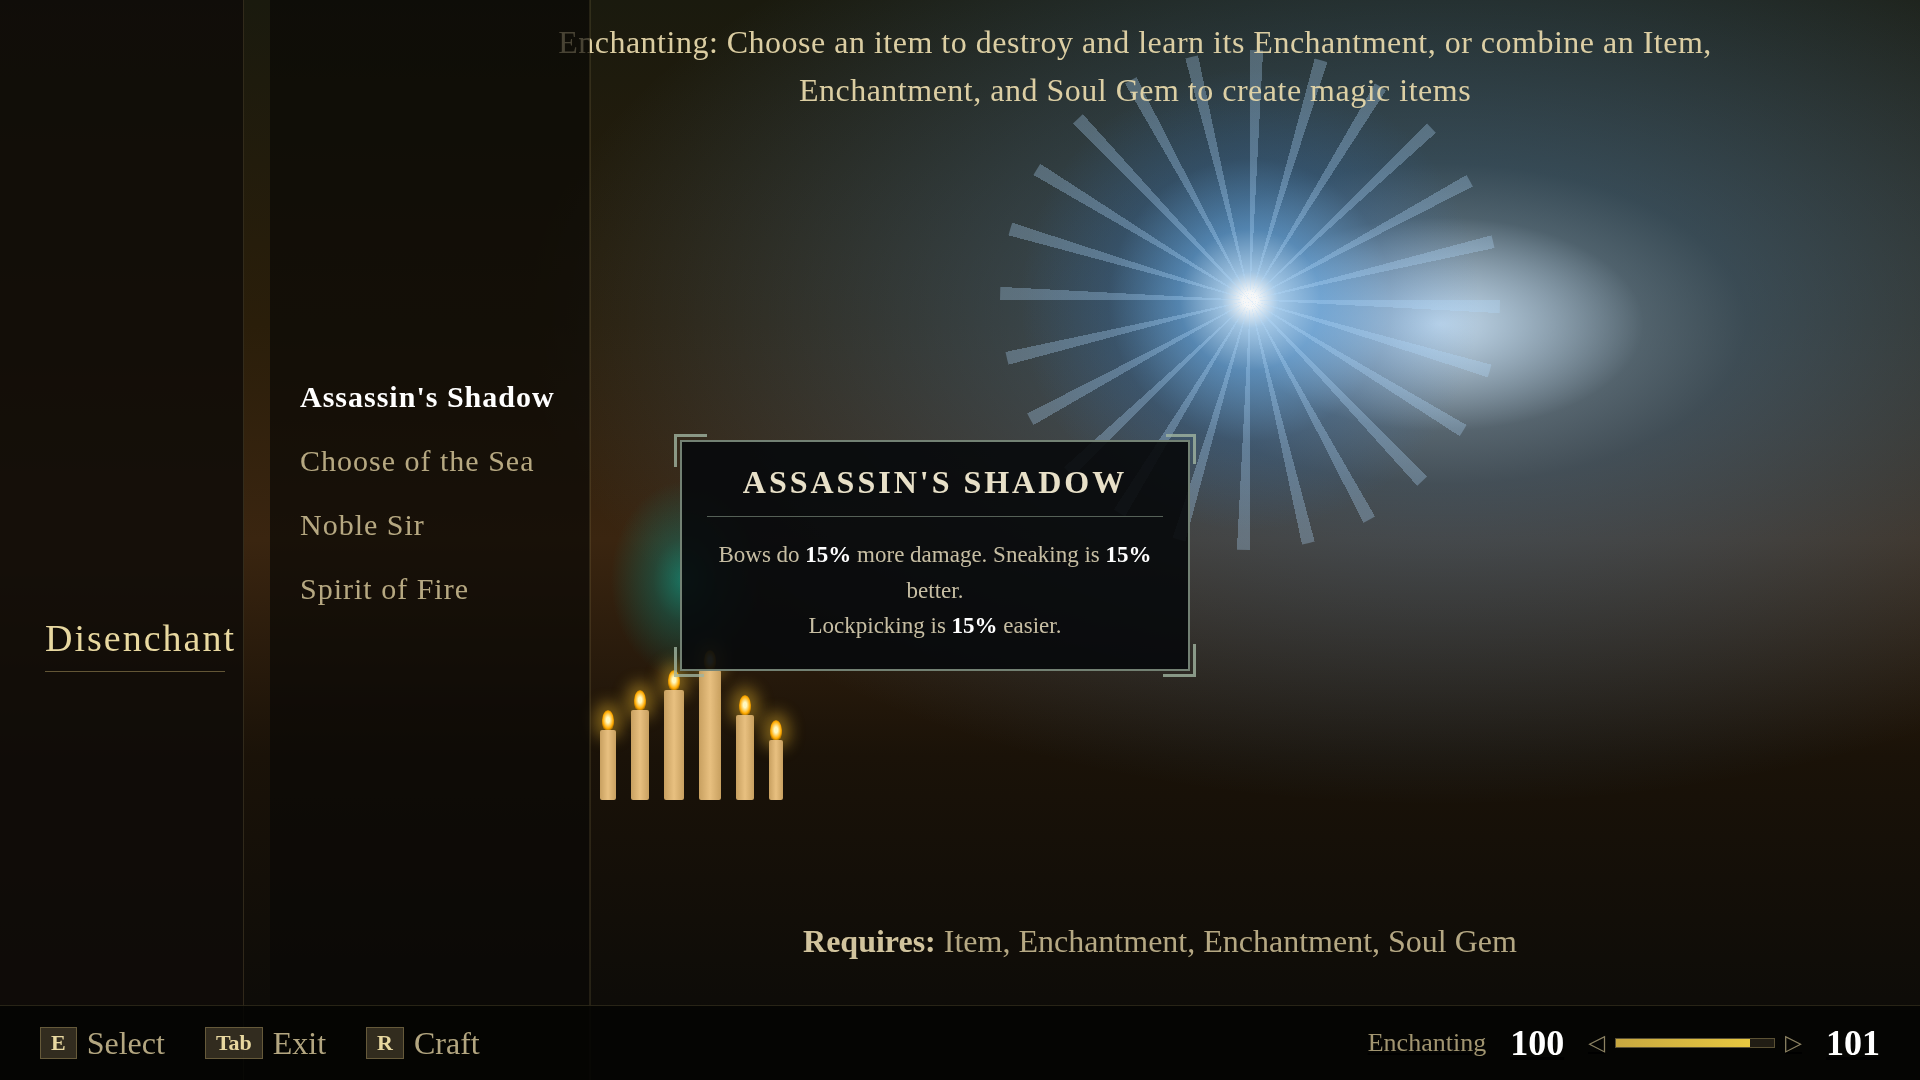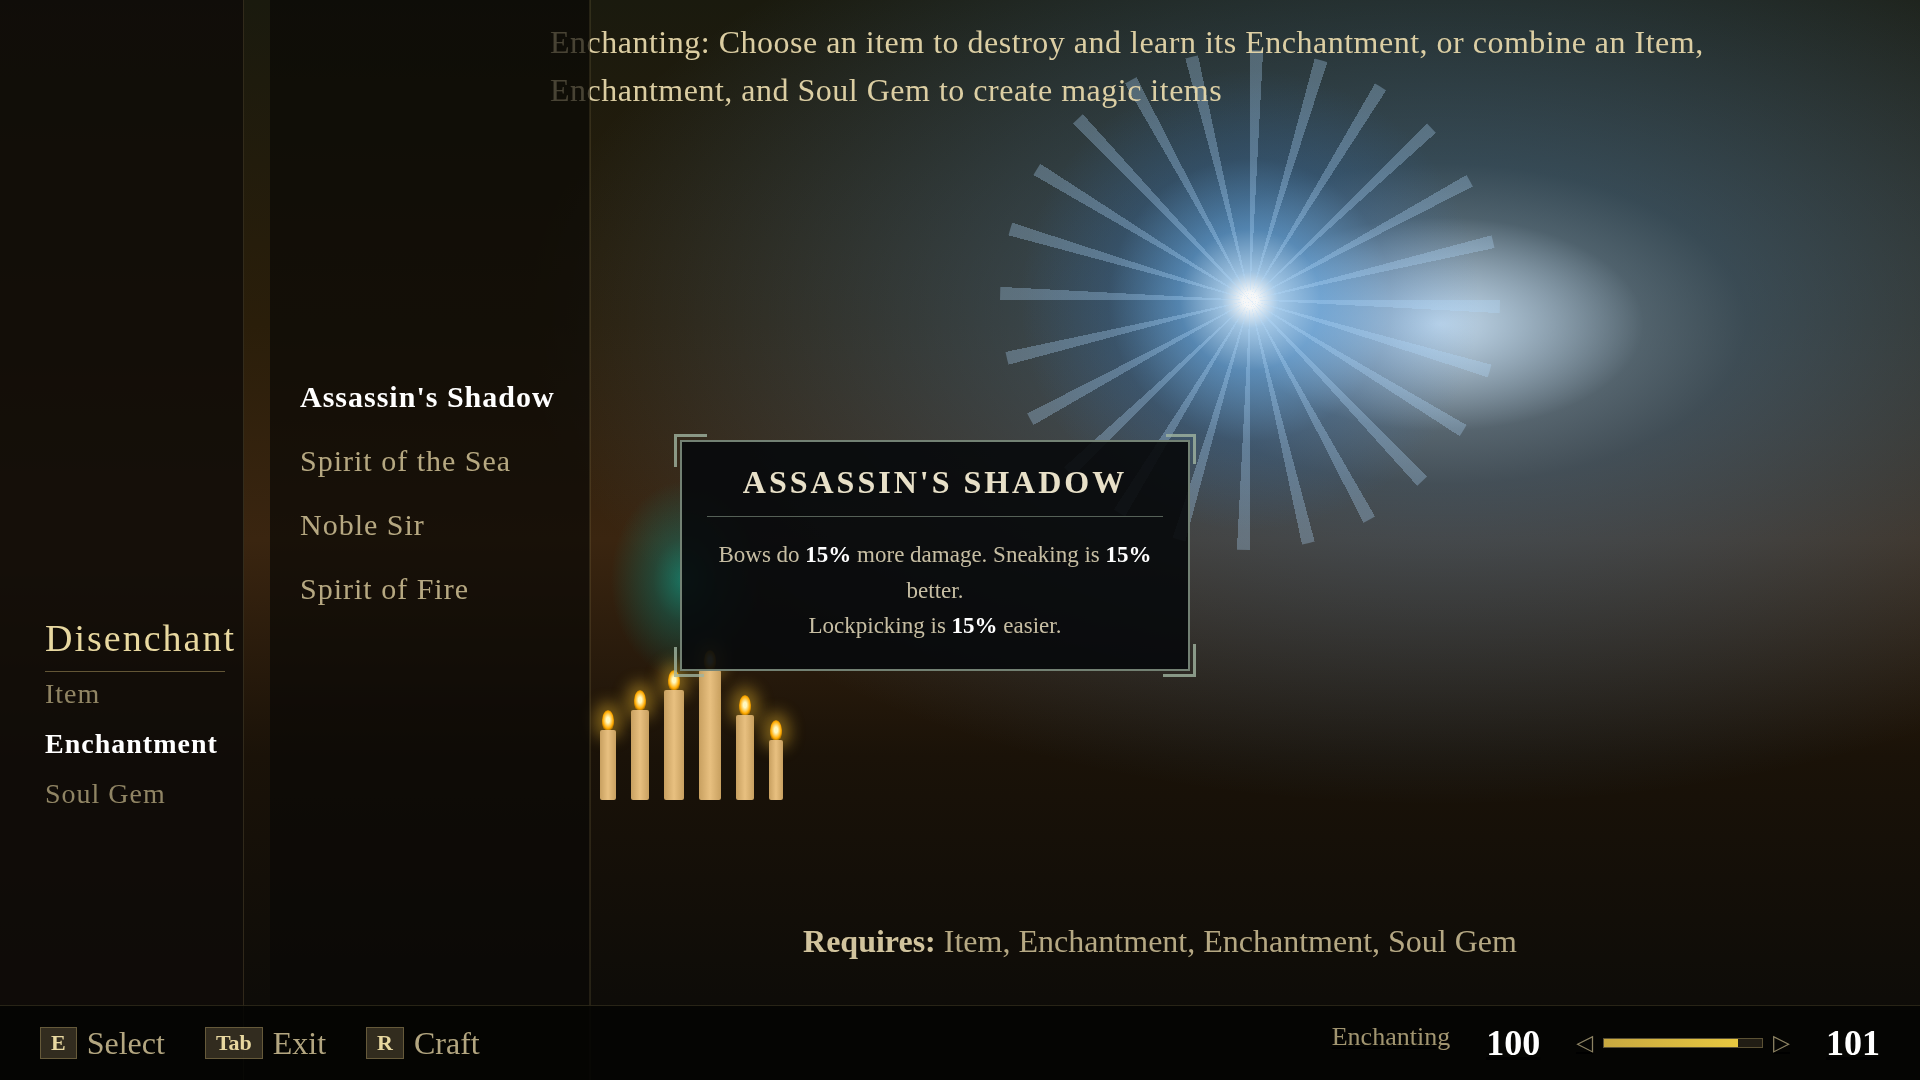--- a/index.html
+++ b/index.html
@@ -170,21 +170,21 @@
       color: #ffffff;
       font-weight: bold;
     }
 
     
     .instruction-text {
       position: absolute;
       top: 18px;
       left: 550px;
       right: 200px;
-      text-align: left;
+      text-align: center;
       color: rgba(230,215,170,0.95);
       font-size: 32px;
       line-height: 1.5;
       font-weight: normal;
       letter-spacing: 0.5px;
     }
 
     
     .item-popup {
       position: absolute;
@@ -321,21 +321,22 @@
       font-weight: bold;
     }
 
     .hud-action-name {
       color: rgba(210,195,150,0.85);
       font-size: 32px;
     }
 
     .hud-right {
       display: flex;
-      gap: 36px;
+      align-items: center;
+      gap: 24px;
       text-decoration: underline;
     }
 
     .enchanting-label {
       color: rgba(200,185,140,0.8);
       font-size: 26px;
     }
 
     .enchanting-level {
       color: #ffffff;
@@ -436,31 +437,26 @@
 <div class="magic-glow"></div>
 
 <div class="vert-line"></div>
 
 <div class="instruction-text">Enchanting: Choose an item to destroy and learn its Enchantment, or combine
 an Item, Enchantment, and Soul Gem to create magic items</div>
 
 <div class="sidebar">
   <div class="sidebar-title">Disenchant</div>
   <div class="sidebar-divider"></div>
-  <div class="sidebar-menu">
-    <div class="sidebar-menu-item">Item</div>
-    <div class="sidebar-menu-item active">Enchantment</div>
-    <div class="sidebar-menu-item">Soul Gem</div>
-  </div>
 </div>
 
 <div class="item-list-panel">
   <div class="item-list">
     <div class="item-list-entry selected">Assassin's Shadow</div>
-    <div class="item-list-entry">Spirit of the Sea</div>
+    <div class="item-list-entry">Choose of the Sea</div>
     <div class="item-list-entry">Noble Sir</div>
     <div class="item-list-entry">Spirit of Fire</div>
   </div>
 </div>
 
 <div class="item-popup">
   <div class="popup-corner-tr"></div>
   <div class="popup-corner-bl"></div>
   <div class="popup-title">ASSASSIN'S SHADOW</div>
   <div class="popup-divider"></div>

